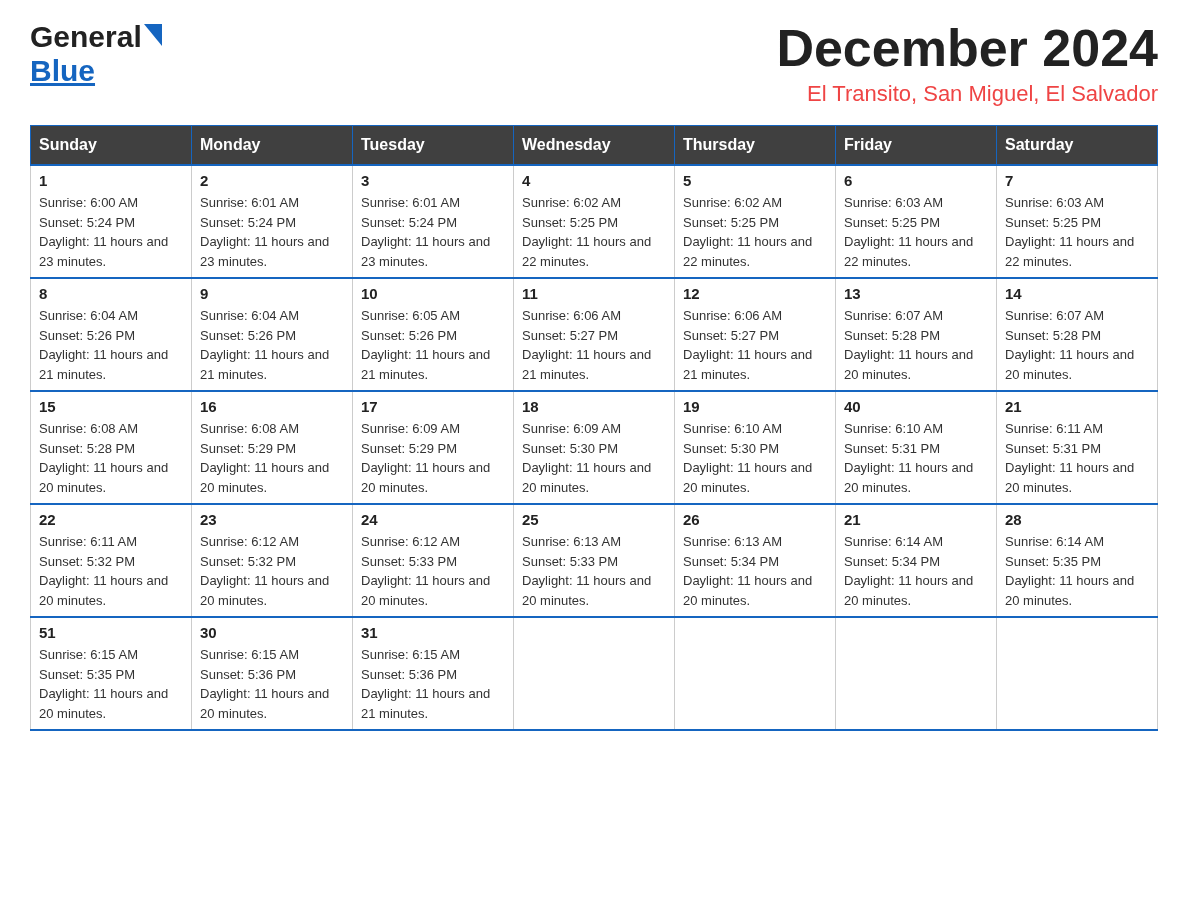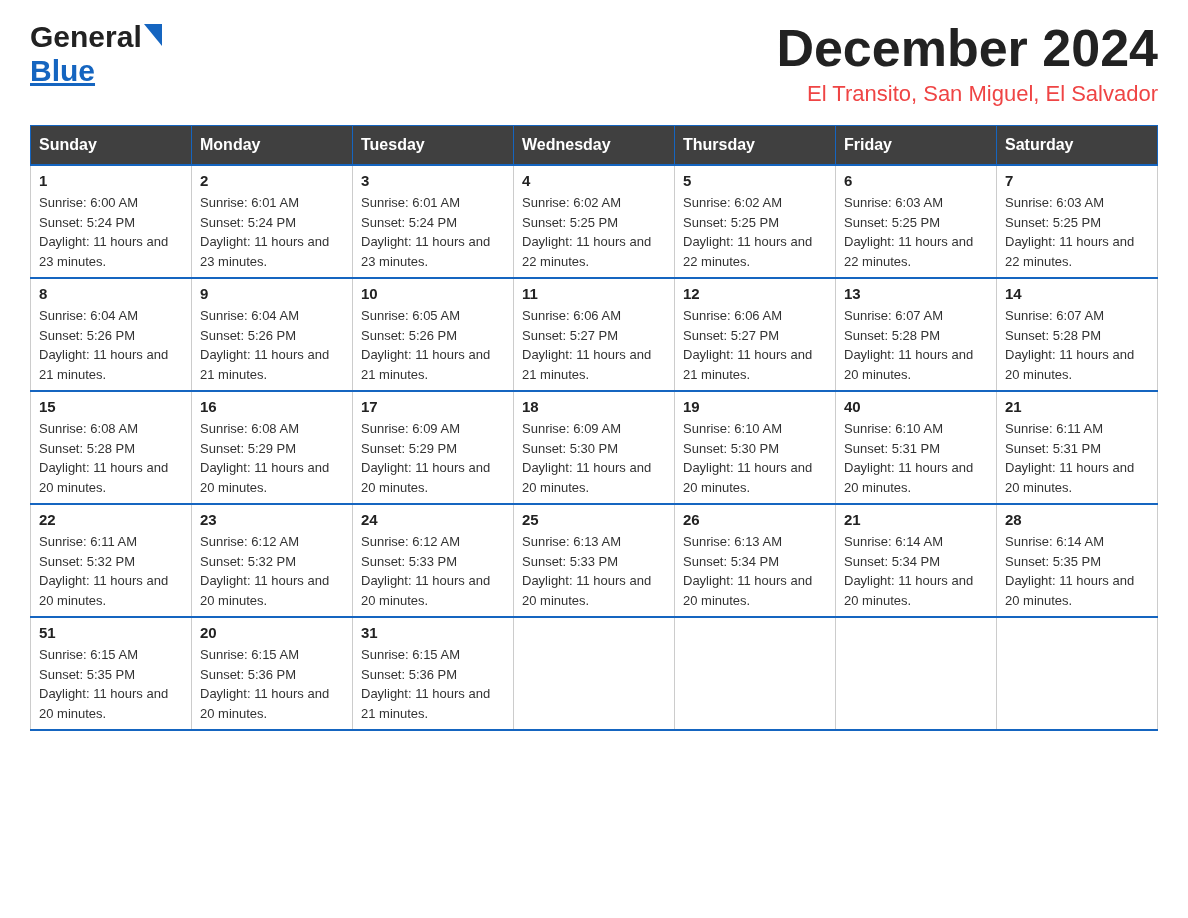--- a/index.html
+++ b/index.html
@@ -250,21 +250,21 @@
           <span class="day-num">28</span>
           <div class="day-info">Sunrise: 6:14 AM<br>Sunset: 5:35 PM<br>Daylight: 11 hours and 20 minutes.</div>
         </td>
       </tr>
       <tr>
         <td>
           <span class="day-num">51</span>
           <div class="day-info">Sunrise: 6:15 AM<br>Sunset: 5:35 PM<br>Daylight: 11 hours and 20 minutes.</div>
         </td>
         <td>
-          <span class="day-num">20</span>
+          <span class="day-num">30</span>
           <div class="day-info">Sunrise: 6:15 AM<br>Sunset: 5:36 PM<br>Daylight: 11 hours and 20 minutes.</div>
         </td>
         <td>
           <span class="day-num">31</span>
           <div class="day-info">Sunrise: 6:15 AM<br>Sunset: 5:36 PM<br>Daylight: 11 hours and 21 minutes.</div>
         </td>
         <td class="empty-cell"></td>
         <td class="empty-cell"></td>
         <td class="empty-cell"></td>
         <td class="empty-cell"></td>

